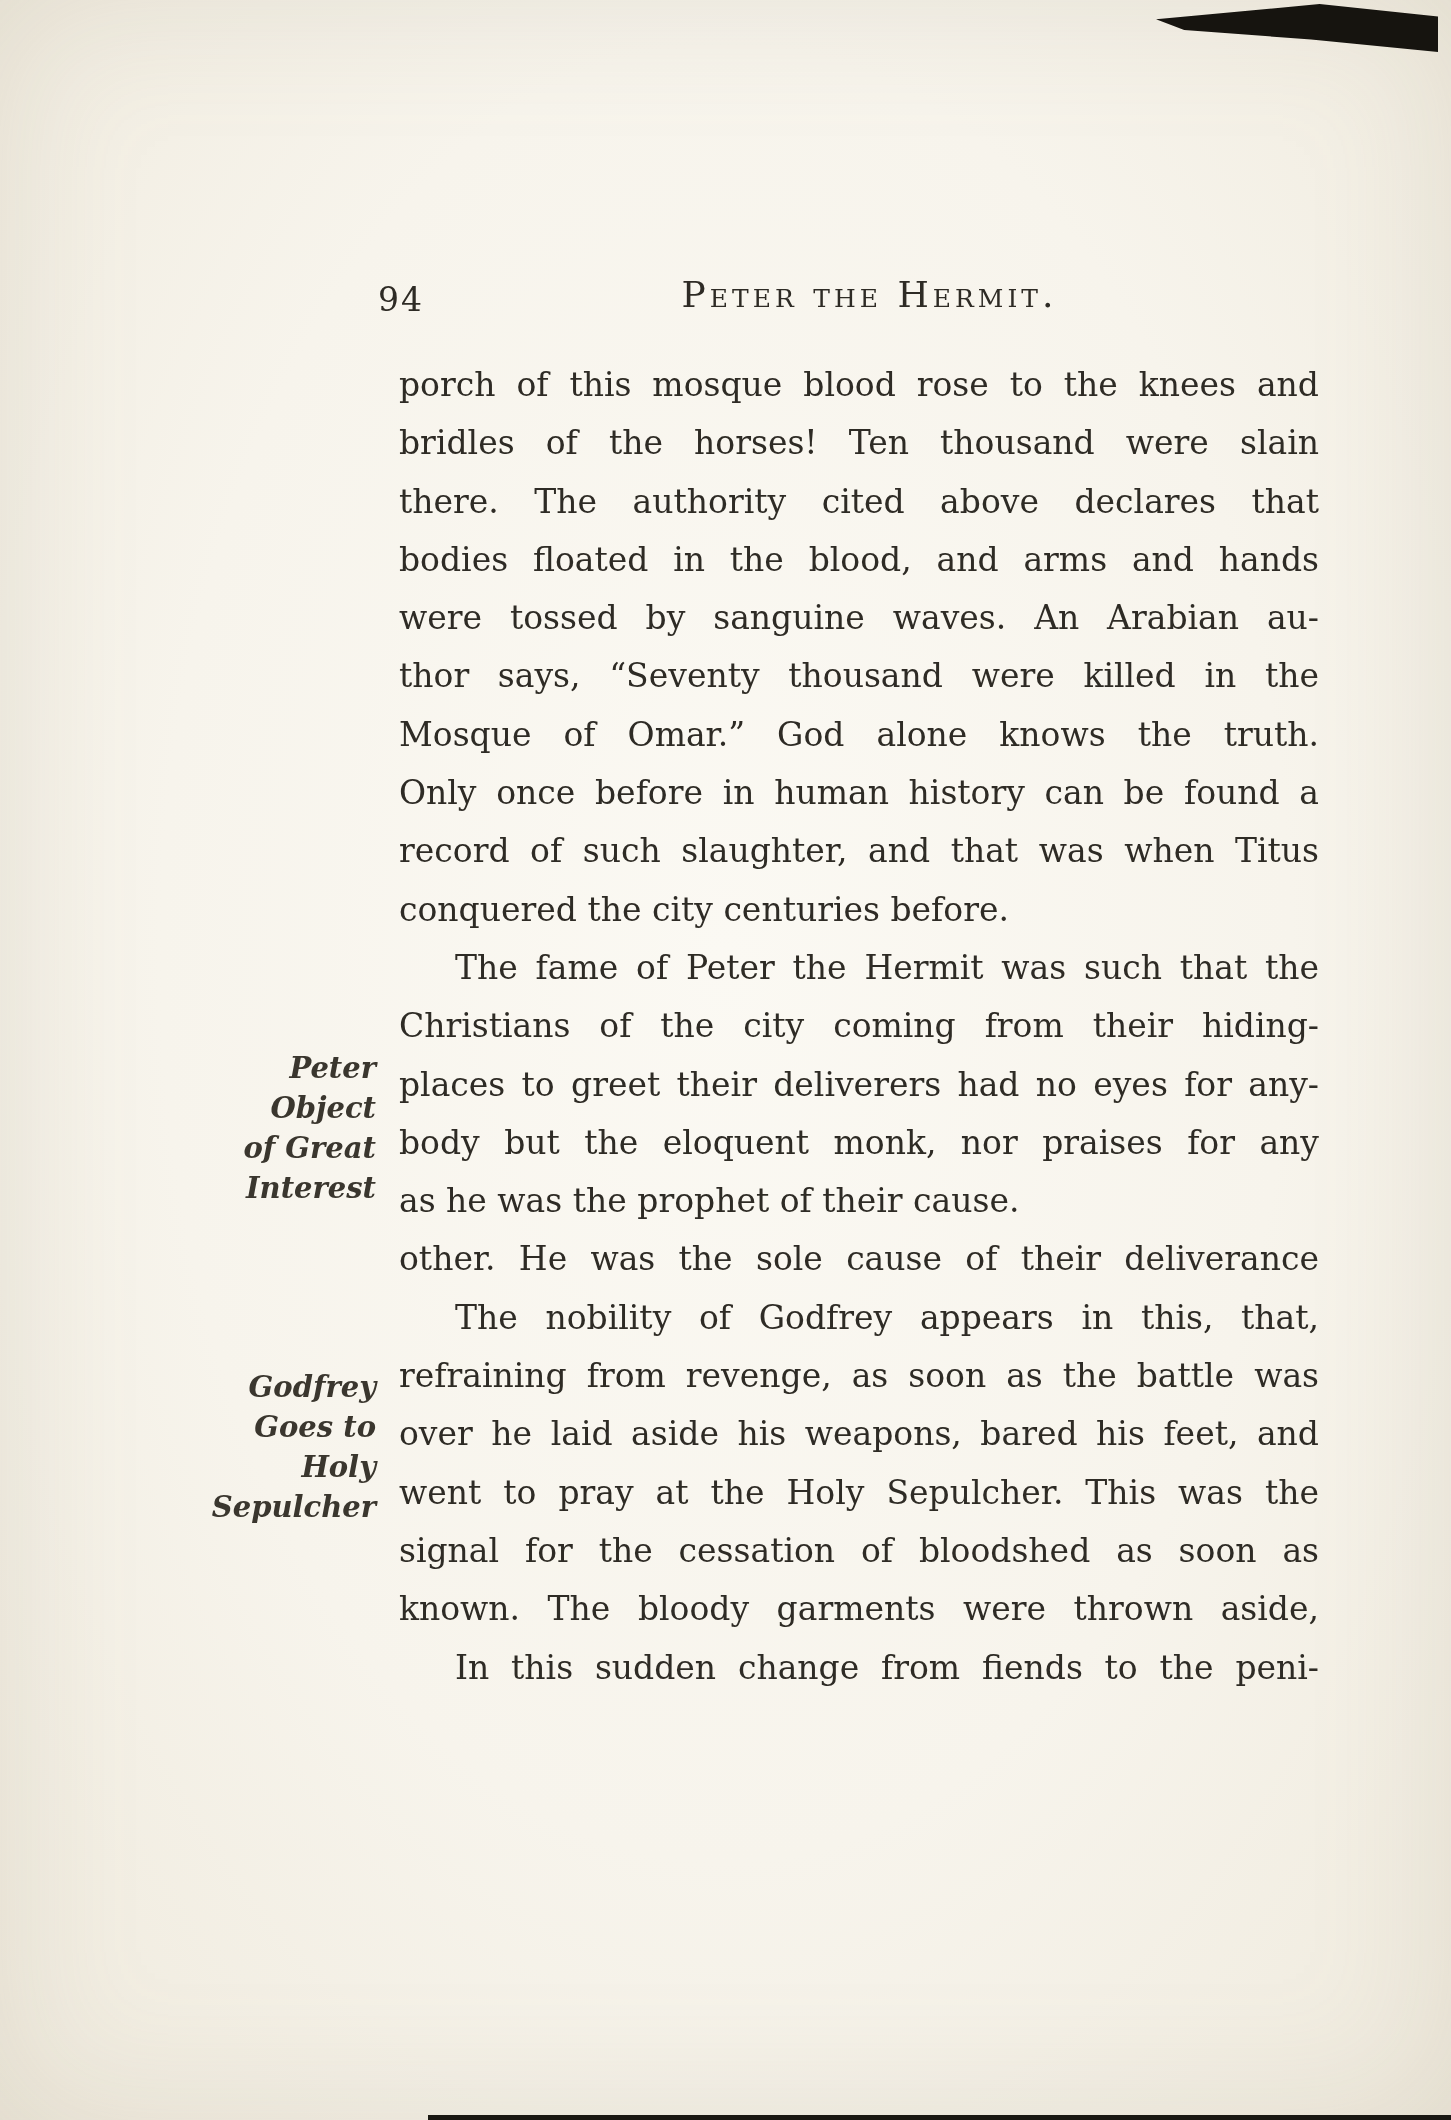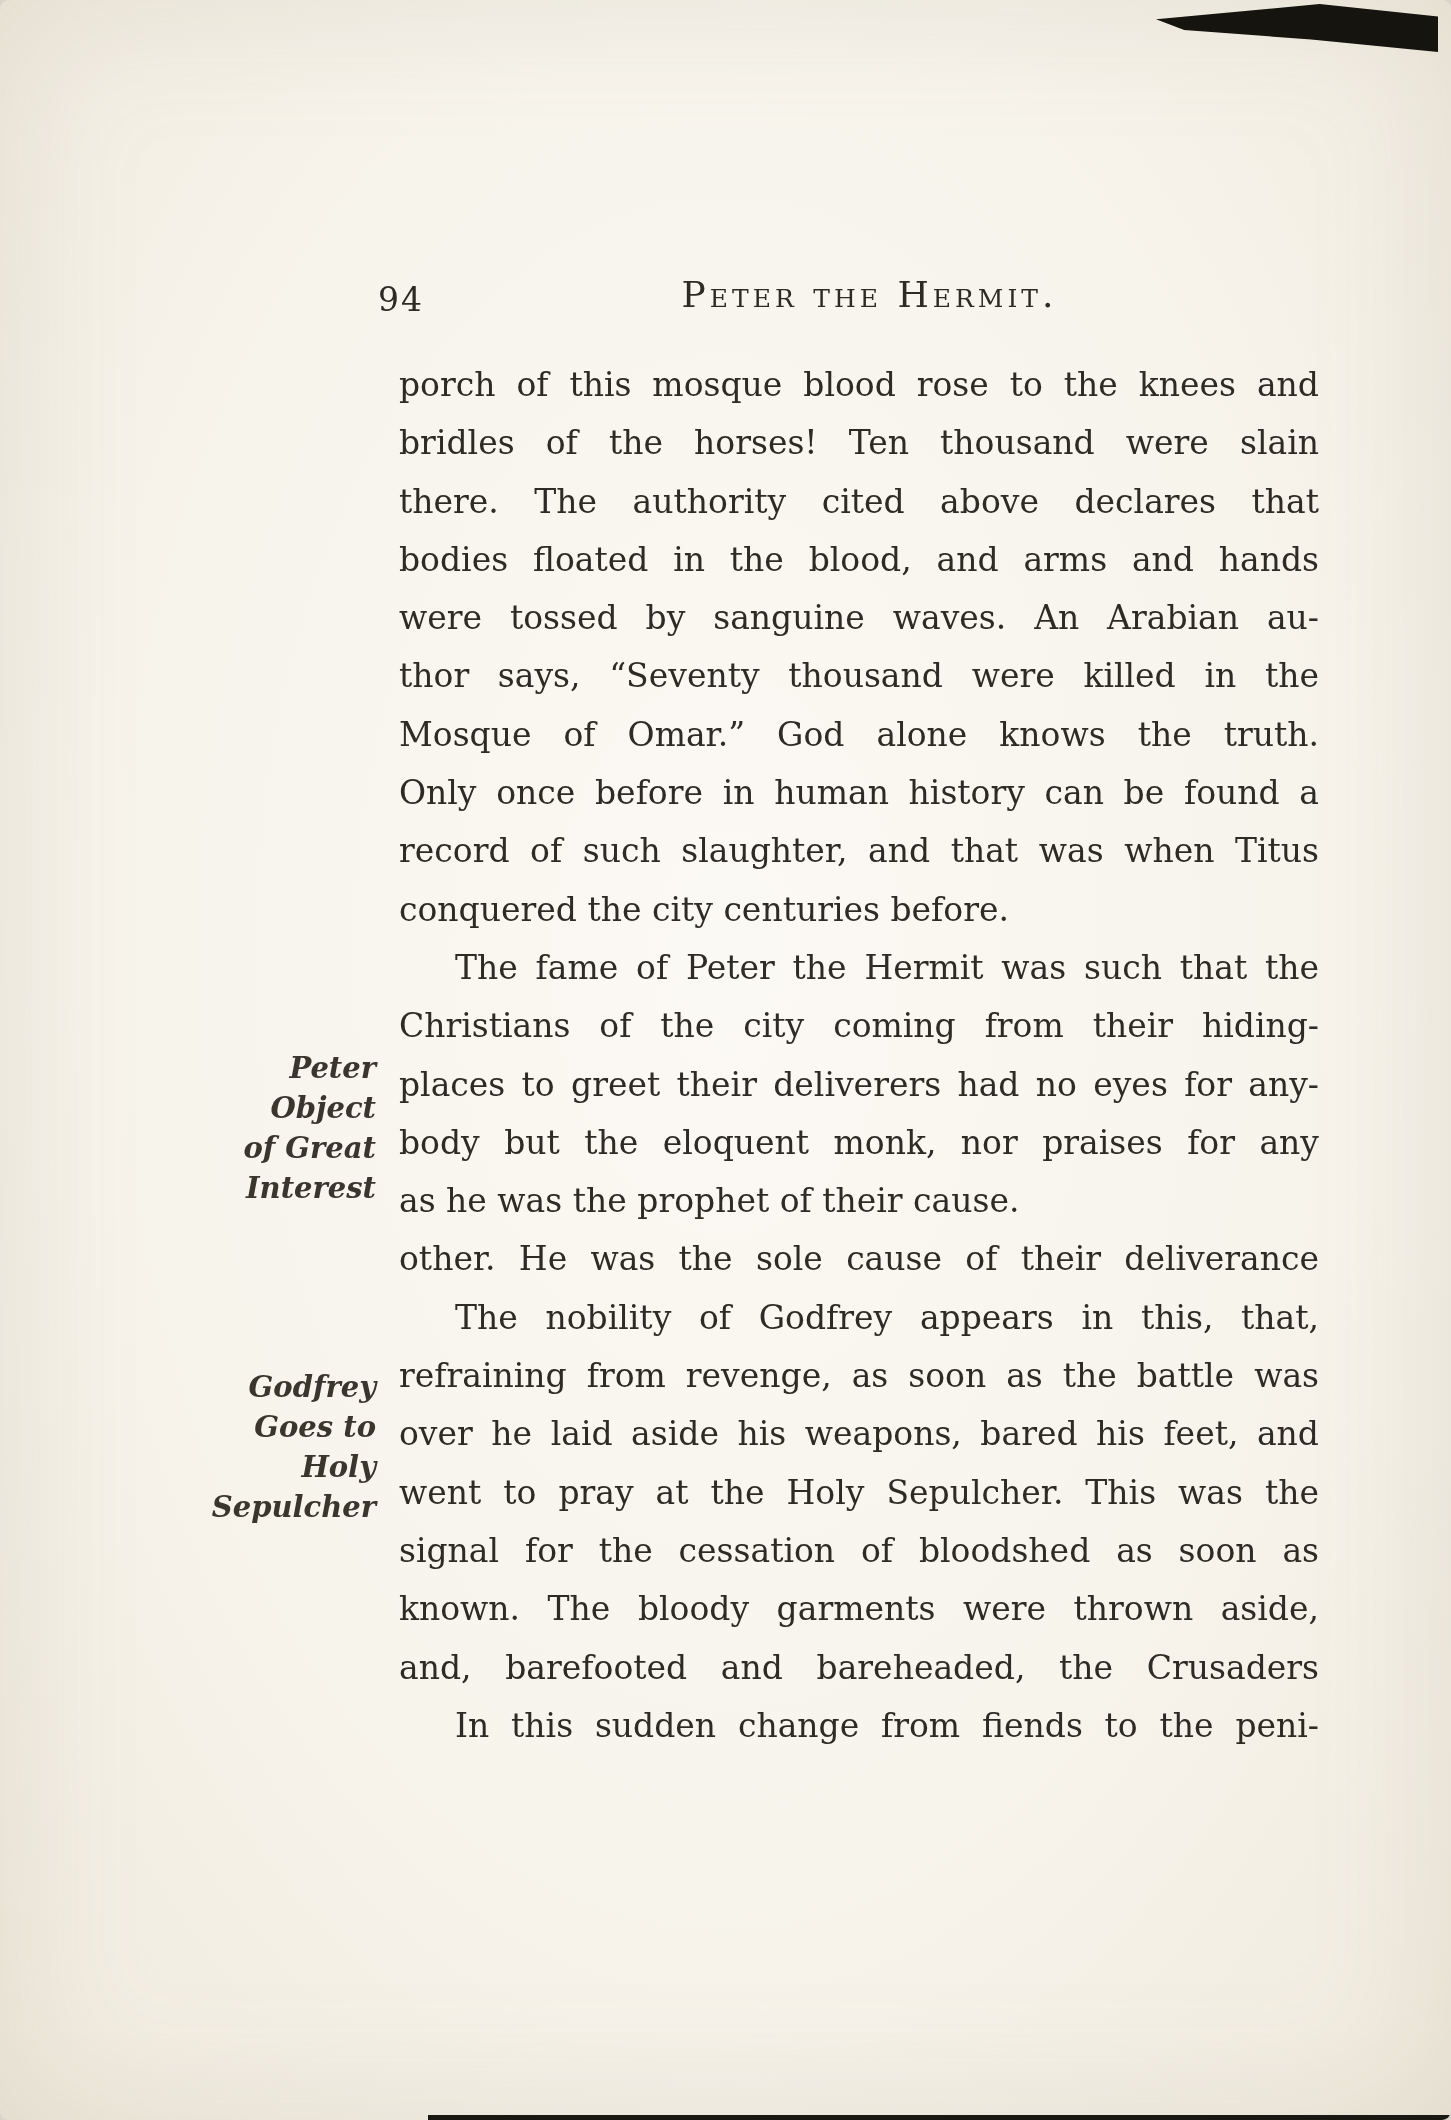--- a/index.html
+++ b/index.html
@@ -9,21 +9,20 @@
   .page {
     position: relative;
     width: 1451px;
     height: 2120px;
     background: #f8f5ee;
     background-image: radial-gradient(ellipse at 50% 45%, #fbf9f3 0%, #f7f4ec 55%, #efeadd 100%);
     font-family: "DejaVu Serif", "Liberation Serif", serif;
     color: #2e2b25;
     overflow: hidden;
     box-shadow: inset 0 0 140px rgba(160,150,125,0.18);
-    border-radius: 9px;
   }
 
   .page-number {
     position: absolute;
     left: 378px;
     top: 280px;
     font-size: 33px;
     letter-spacing: 2px;
   }
 
@@ -140,21 +139,20 @@
     <p></p>
 
     <p>
       </p>
       <div class="line indent">The nobility of Godfrey appears in this, that,</div>
       <div class="line">refraining from revenge, as soon as the battle was</div>
       <div class="line">over he laid aside his weapons, bared his feet, and</div>
       <div class="line">went to pray at the Holy Sepulcher. This was the</div>
       <div class="line">signal for the cessation of bloodshed as soon as</div>
       <div class="line">known. The bloody garments were thrown aside,</div>
-      <div class="line">and, barefooted and bareheaded, the Crusaders</div>
     <p></p>
 
     <p>
       </p>
       <div class="line indent">In this sudden change from fiends to the peni-</div>
     <p></p>
 
   </div>
 
 </div>

